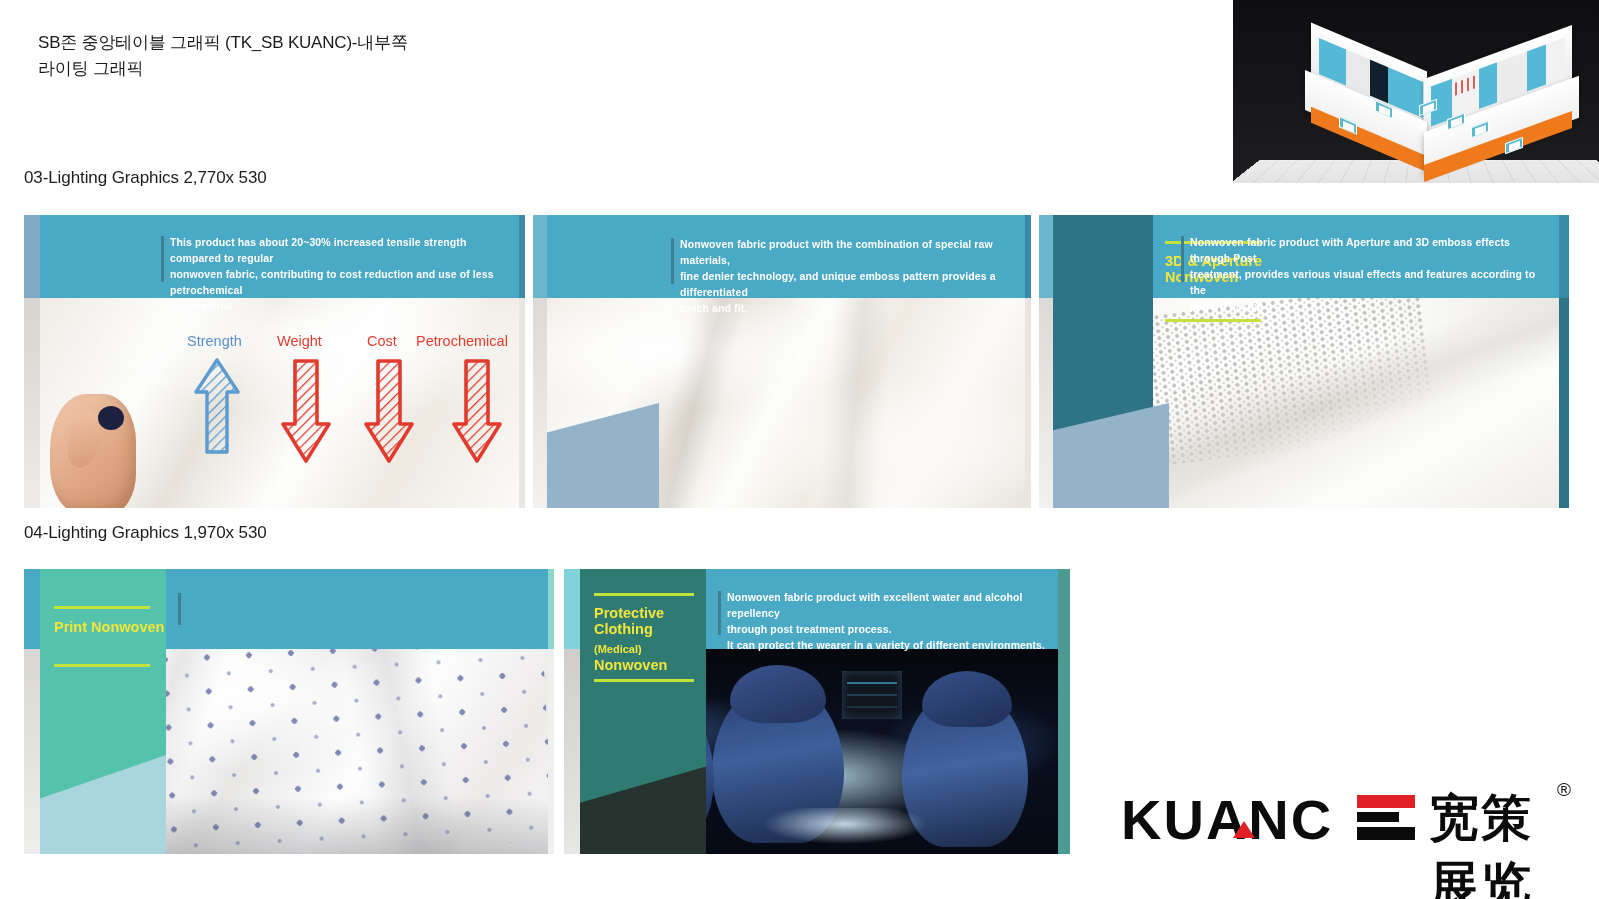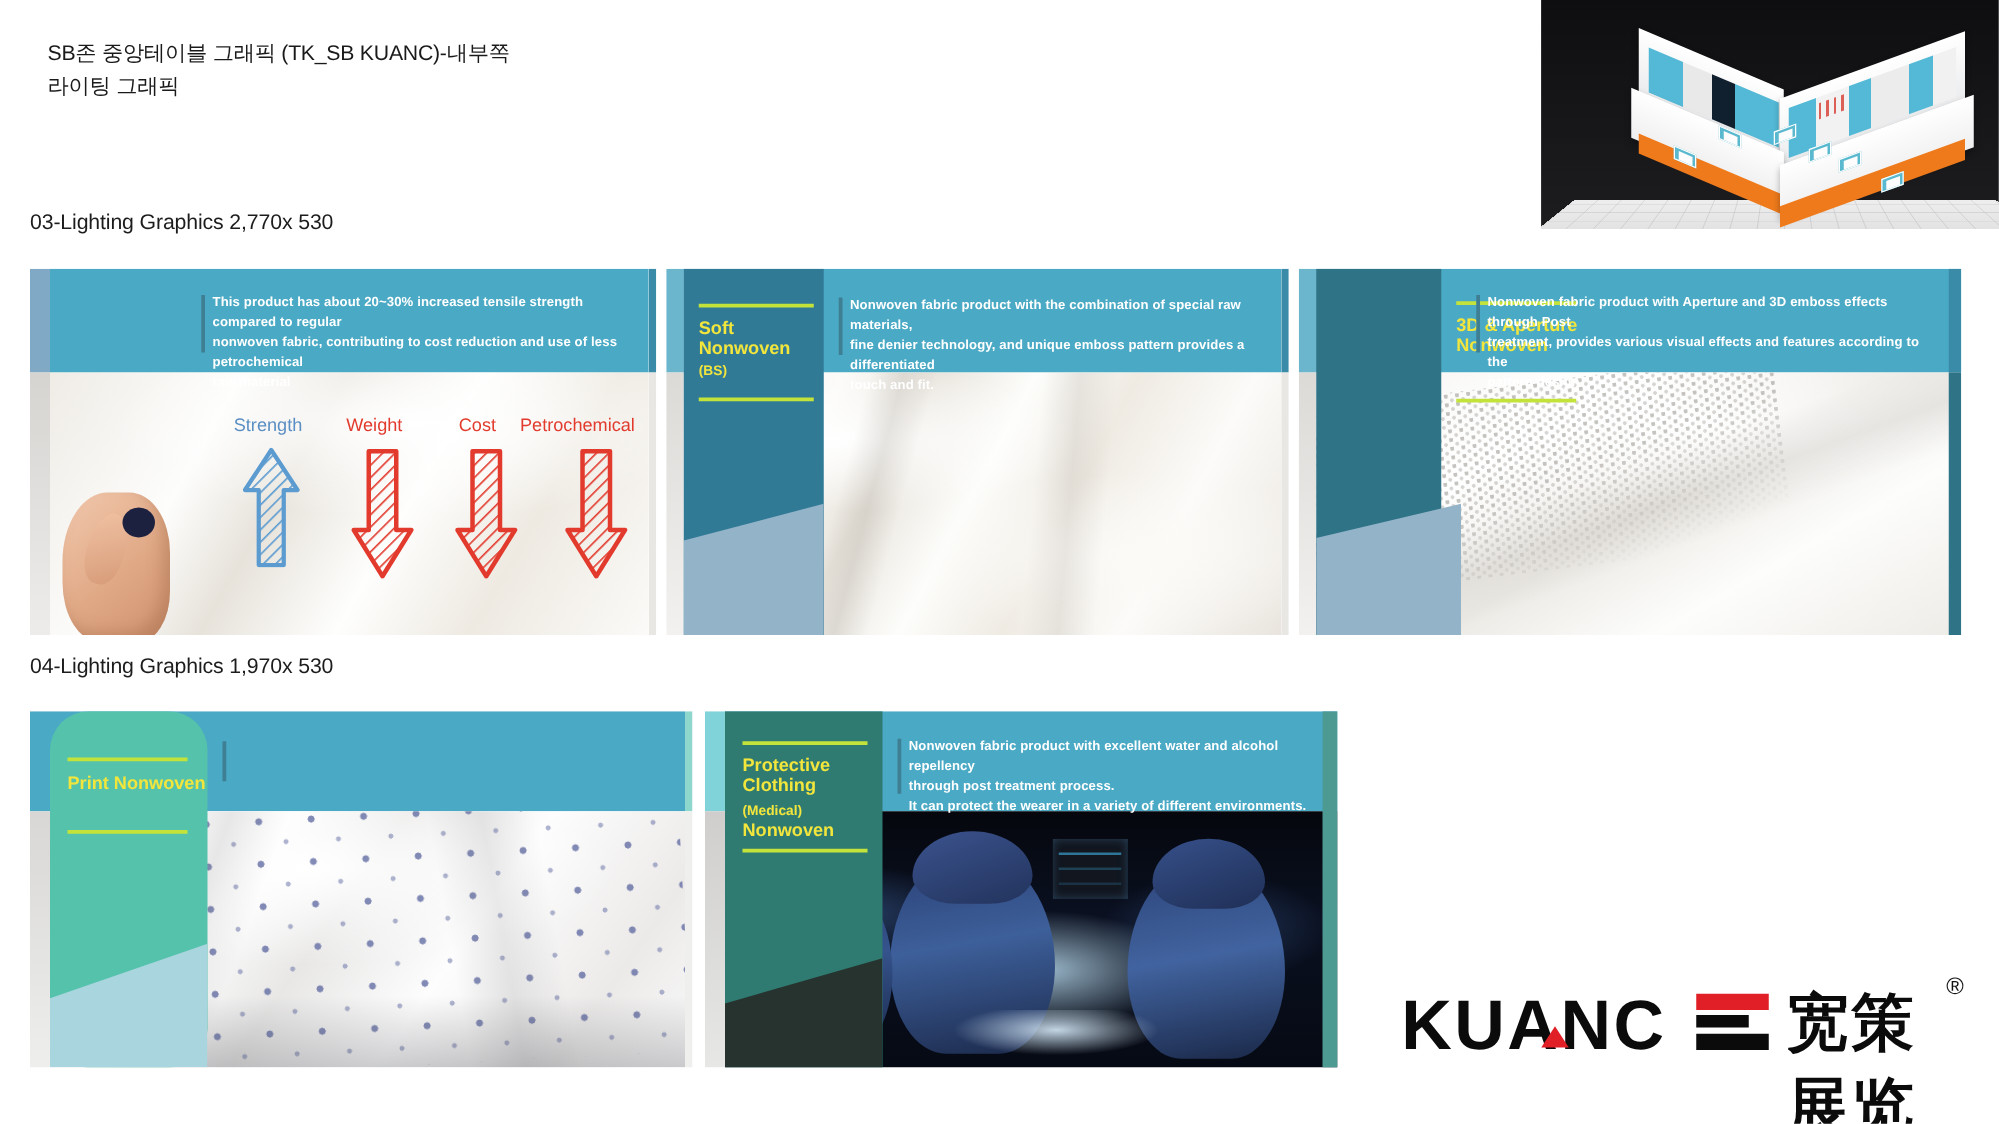--- a/index.html
+++ b/index.html
@@ -347,29 +347,20 @@
       <div style="position:absolute; left:6px; top:0; width:8px; height:100%; background:#ffffff;"></div>
     </div>
 
     <div class="panel" style="left:509px; width:492px;">
       <div class="edge-strip" style="left:0; width:14px;">
         <div class="edge-top" style="height:83px; background:#6bb6cd;"></div>
         <div class="edge-bot" style="top:83px; height:210px; background:linear-gradient(180deg,#dcdad7,#f2f1ef);"></div>
       </div>
       <div class="hdr-bar" style="left:14px; width:478px; height:83px; background:#4aa9c4;"></div>
       <div class="photo fab-soft" style="left:14px; top:83px; width:478px; height:210px;"></div>
-      <div class="sidebar" style="left:14px; width:112px; background:#317a96;">
-        <div class="side-inner">
-          <div class="rule" style="position:absolute; left:12px; top:28px; width:92px;"></div>
-          <div class="side-title" style="position:absolute; left:12px; top:40px; width:104px; font-size:14.5px;">Soft
-Nonwoven</div>
-          <div class="side-sub" style="position:absolute; left:12px; top:76px;">(BS)</div>
-          <div class="rule" style="position:absolute; left:12px; top:103px; width:92px;"></div>
-        </div>
-      </div>
       <div class="body-quote" style="left:138px; top:23px; height:46px;"></div>
       <div class="body-text" style="left:147px; top:21px; width:342px;">Nonwoven fabric product with the combination of special raw materials,
 fine denier technology, and unique emboss pattern provides a differentiated
 touch and fit.</div>
 
       <div style="position:absolute; left:14px; top:188px; width:112px; height:105px; background:#93b3c9; clip-path:polygon(0 28%,100% 0,100% 100%,0 100%);"></div>
     </div>
 
     <div class="panel" style="left:1001px; width:14px;">
       <div style="position:absolute; left:0; top:0; width:6px; height:83px; background:#3a8ba8;"></div>
@@ -408,21 +399,21 @@
 
   <div class="strip" id="strip04">
 
     <div class="panel" style="left:0; width:524px;">
       <div class="edge-strip" style="left:0; width:16px;">
         <div class="edge-top" style="height:80px; background:#4aa9c4;"></div>
         <div class="edge-bot" style="top:80px; height:205px; background:linear-gradient(180deg,#d8d7d5,#eeeeec);"></div>
       </div>
       <div class="hdr-bar" style="left:16px; width:508px; height:80px; background:#4aa9c4;"></div>
       <div class="photo fab-print" style="left:16px; top:80px; width:508px; height:205px;"></div>
-      <div class="sidebar" style="left:16px; width:126px; background:#55c2ab;border-radius:31px;">
+      <div class="sidebar" style="left:16px; width:126px; background:#55c2ab;">
         <div class="side-inner">
           <div class="rule" style="position:absolute; left:14px; top:37px; width:96px;"></div>
           <div class="side-title" style="position:absolute; left:14px; top:50px; width:112px; font-size:14.5px;">Print
 Nonwoven</div>
           <div class="rule" style="position:absolute; left:14px; top:95px; width:96px;"></div>
         </div>
       </div>
       <div style="position:absolute; left:16px; top:186px; width:126px; height:99px; background:#a8d5de; clip-path:polygon(0 44%,100% 0,100% 100%,0 100%);"></div>
       <div class="body-quote" style="left:154px; top:24px; height:32px;"></div>
     </div>

